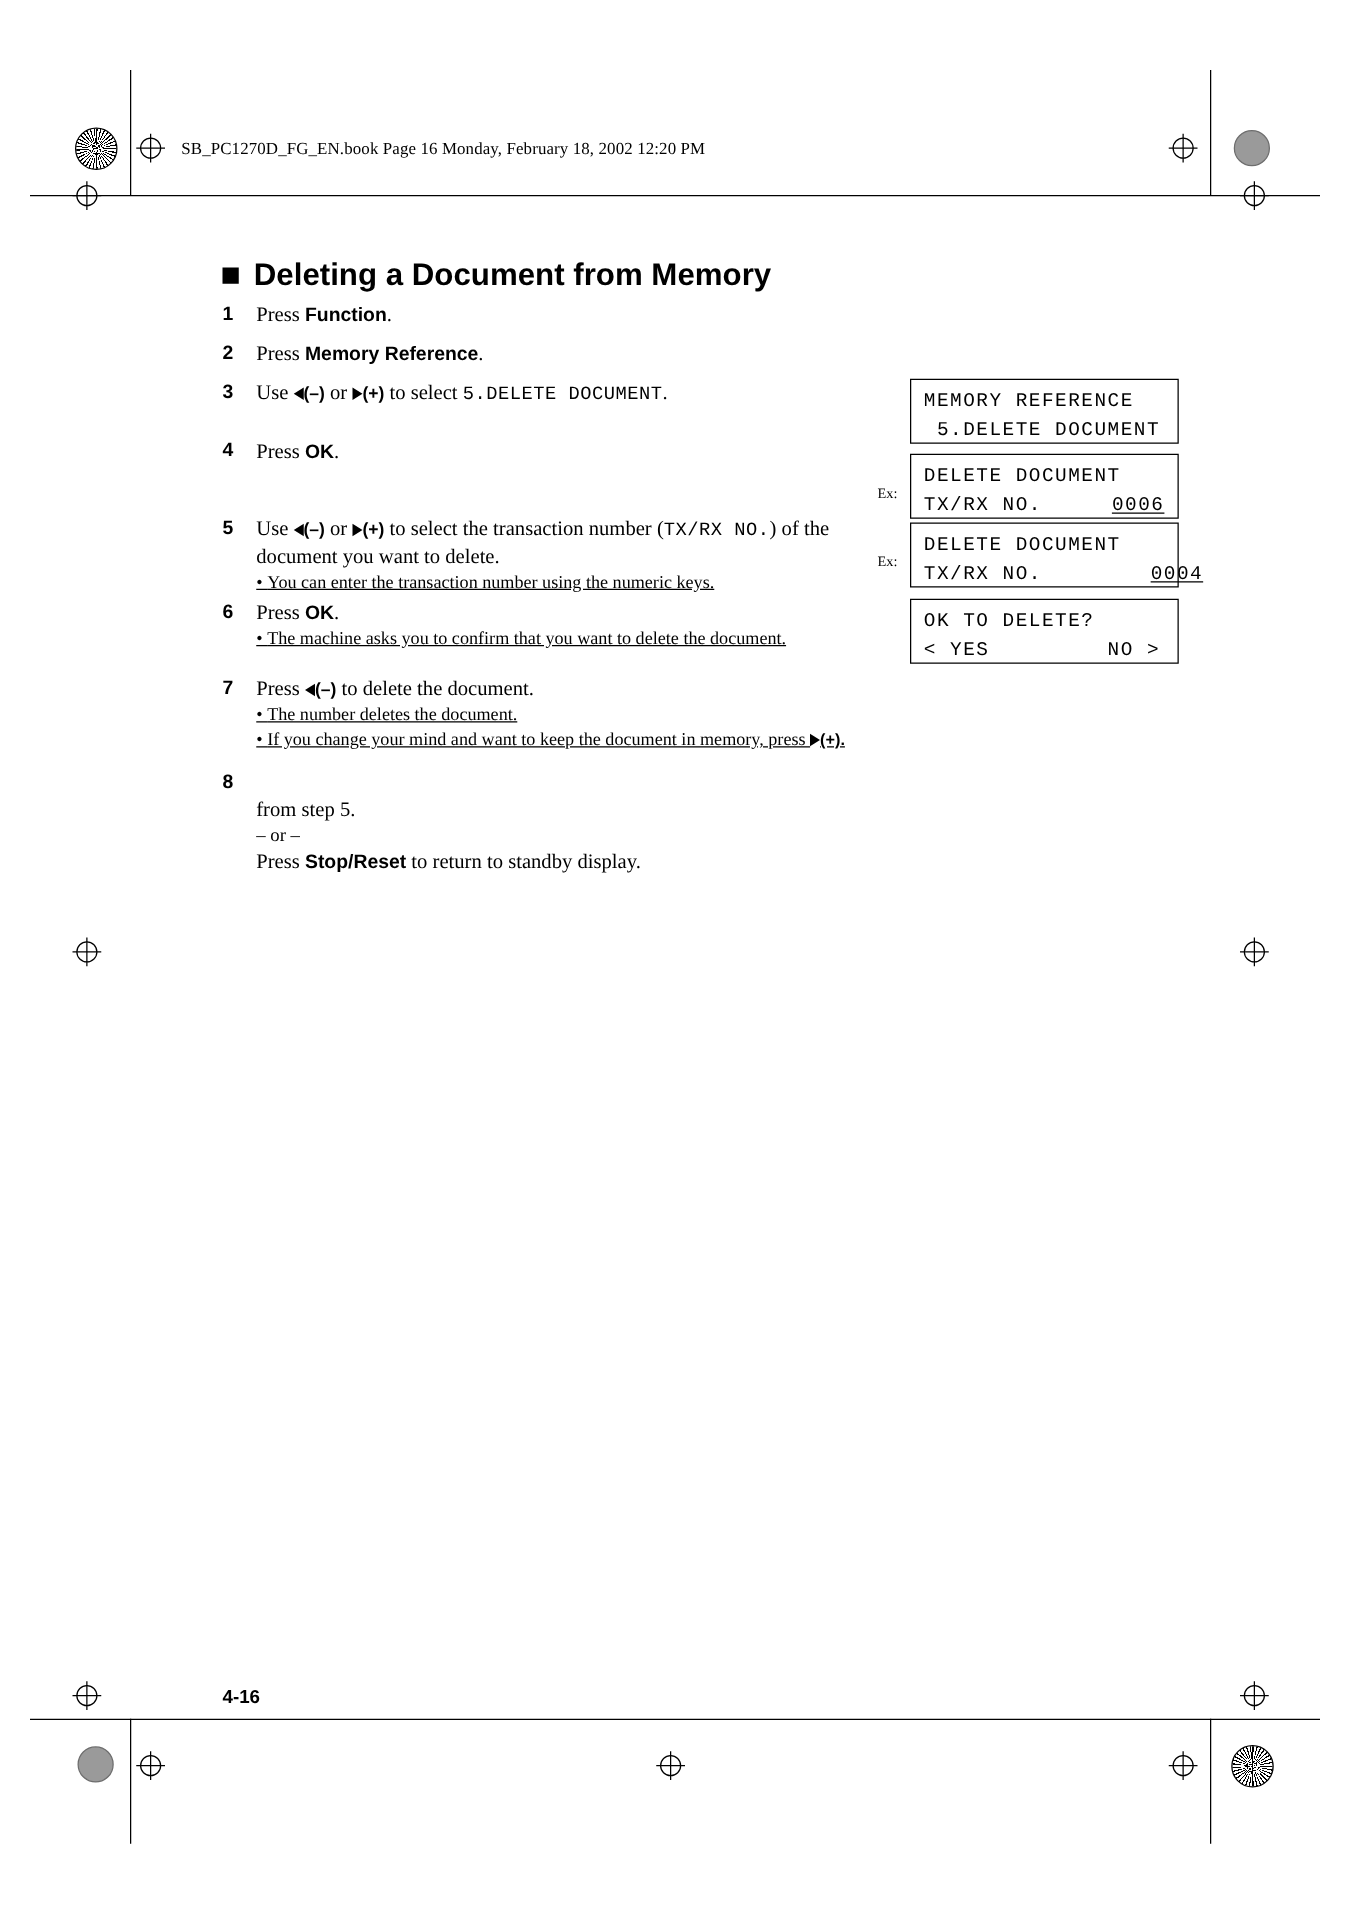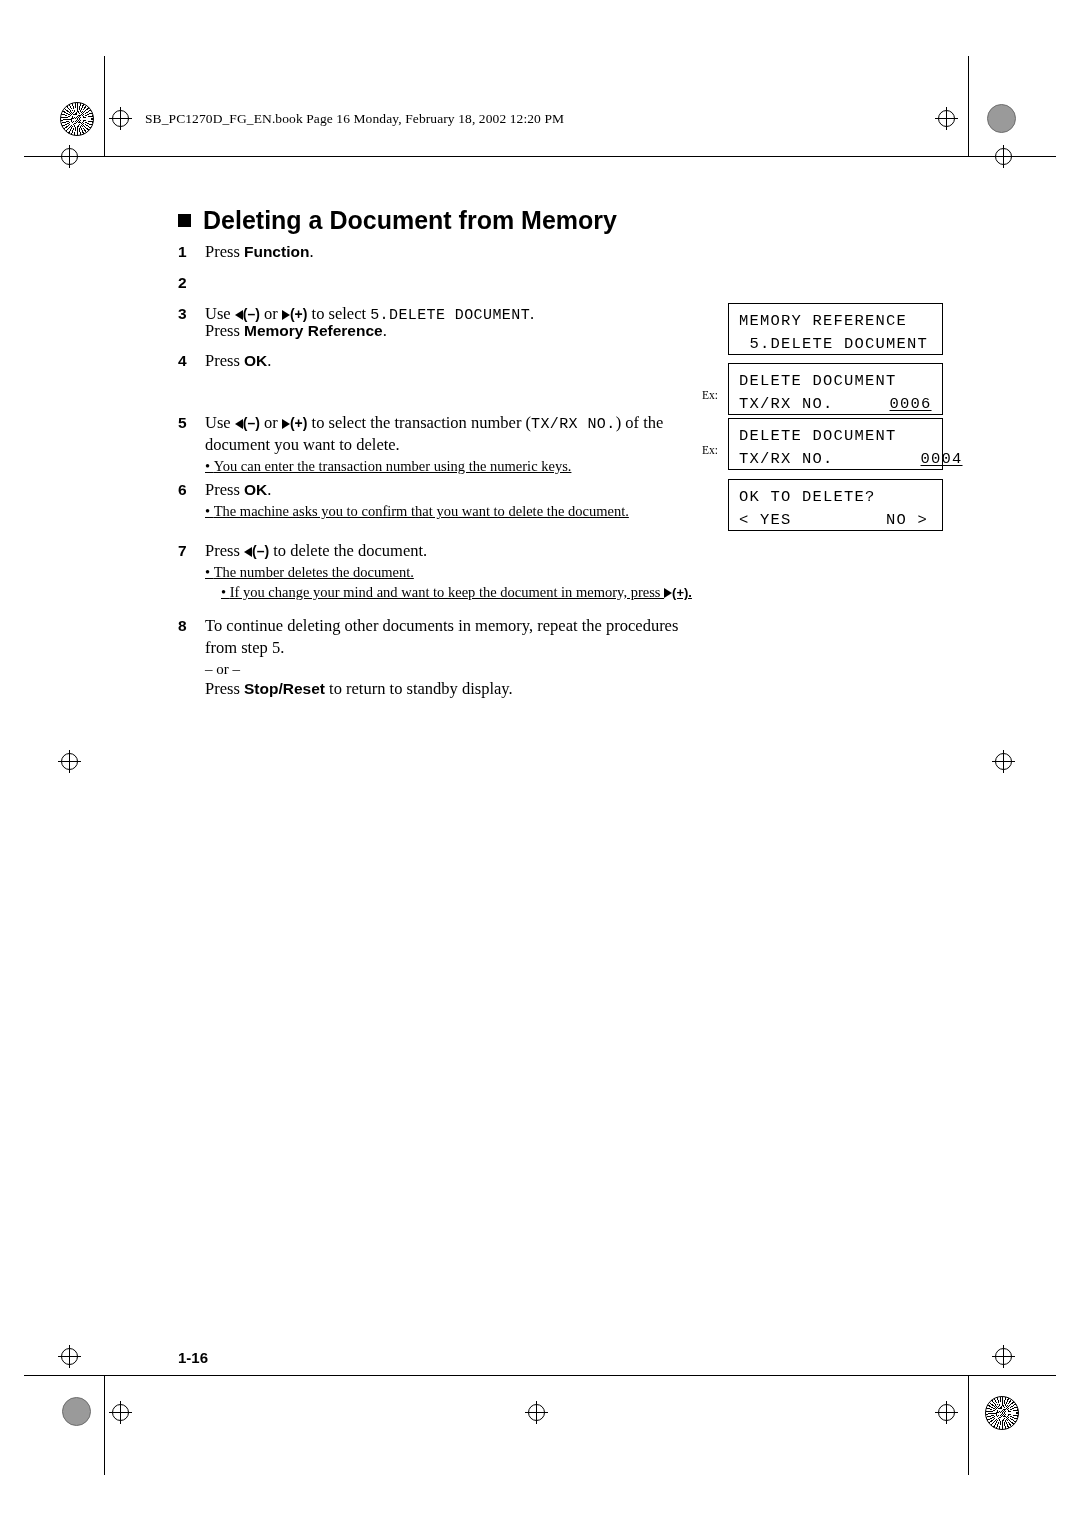--- a/index.html
+++ b/index.html
@@ -213,21 +213,21 @@
 
   <div class="sect-bullet"></div>
   <div class="sect-title-text">Deleting a Document from Memory</div>
 
   <div class="step-num" style="left:160px; top:243px;">1</div>
   <div class="step" style="left:187px; top:241px;">
     <span>Press </span><span class="bold-sans">Function</span><span>.</span>
   </div>
 
   <div class="step-num" style="left:160px; top:274px;">2</div>
-  <div class="step" style="left:187px; top:272px;margin-top:48px;">
+  <div class="step" style="left:187px; top:272px;">
     <span>Press </span><span class="bold-sans">Memory Reference</span><span>.</span>
   </div>
 
   <div class="step-num" style="left:160px; top:305px;">3</div>
   <div class="step" style="left:187px; top:303px;">
     <span>Use </span><span class="arrow-l"></span><span style="font-family:'Liberation Sans',sans-serif;font-weight:bold;font-size:14px;">(–)</span><span> or </span><span class="arrow-r"></span><span style="font-family:'Liberation Sans',sans-serif;font-weight:bold;font-size:14px;">(+)</span><span> to select </span><span class="mono">5.DELETE DOCUMENT</span><span>.</span>
   </div>
 
   <div class="step-num" style="left:160px; top:352px;">4</div>
   <div class="step" style="left:187px; top:350px;">
@@ -251,26 +251,25 @@
     <span>•&nbsp;</span><span>The machine asks you to confirm that you want to delete the document.</span>
   </div>
 
   <div class="step-num" style="left:160px; top:542px;">7</div>
   <div class="step" style="left:187px; top:540px;">
     <span>Press </span><span class="arrow-l"></span><span style="font-family:'Liberation Sans',sans-serif;font-weight:bold;font-size:14px;">(–)</span><span> to delete the document.</span>
   </div>
   <div class="bullet-line" style="position:absolute; left:187px; top:564px;">
     <span>•&nbsp;</span><span>The number deletes the document.</span>
   </div>
-  <div class="bullet-line" style="position:absolute; left:187px; top:584px;margin-left:16px;">
+  <div class="bullet-line" style="position:absolute; left:187px; top:584px;">
     <span>•&nbsp;</span><span>If you change your mind and want to keep the document in memory, press </span><span class="arrow-r"></span><span style="font-family:'Liberation Sans',sans-serif;font-weight:bold;font-size:13px;">(+).</span>
   </div>
 
   <div class="step-num" style="left:160px; top:617px;">8</div>
-  <div class="step" style="left:187px; top:615px;">To continue deleting other documents in memory, repeat the procedures</div>
   <div class="step" style="left:187px; top:637px;">from step 5.</div>
   <div class="step" style="left:187px; top:659px; font-size:15px;">– or –</div>
   <div class="step" style="left:187px; top:678px;">
     <span>Press </span><span class="bold-sans">Stop/Reset</span><span> to return to standby display.</span>
   </div>
 
   <div class="lcd" style="left:710px; top:303px; width:215px; height:52px;">
     <div class="line">MEMORY REFERENCE</div>
     <div class="line"> 5.DELETE DOCUMENT</div>
   </div>
@@ -285,15 +284,15 @@
     <div class="line" style="margin-left:-20px;">DELETE DOCUMENT</div>
     <div class="line" style="margin-left:-20px;"><span>TX/RX NO.</span><span class="num-underline" style="margin-left:87px;">0004</span></div>
   </div>
   <div class="lcd-ex" style="left:684px; top:444px;">Ex:</div>
 
   <div class="lcd" style="left:710px; top:479px; width:215px; height:52px;">
     <div class="line">OK TO DELETE?</div>
     <div class="line">&lt; YES         NO &gt;</div>
   </div>
 
-  <div class="page-num">1-16</div>
+  <div class="page-num">4-16</div>
 
 </div>
 
 </body></html>

